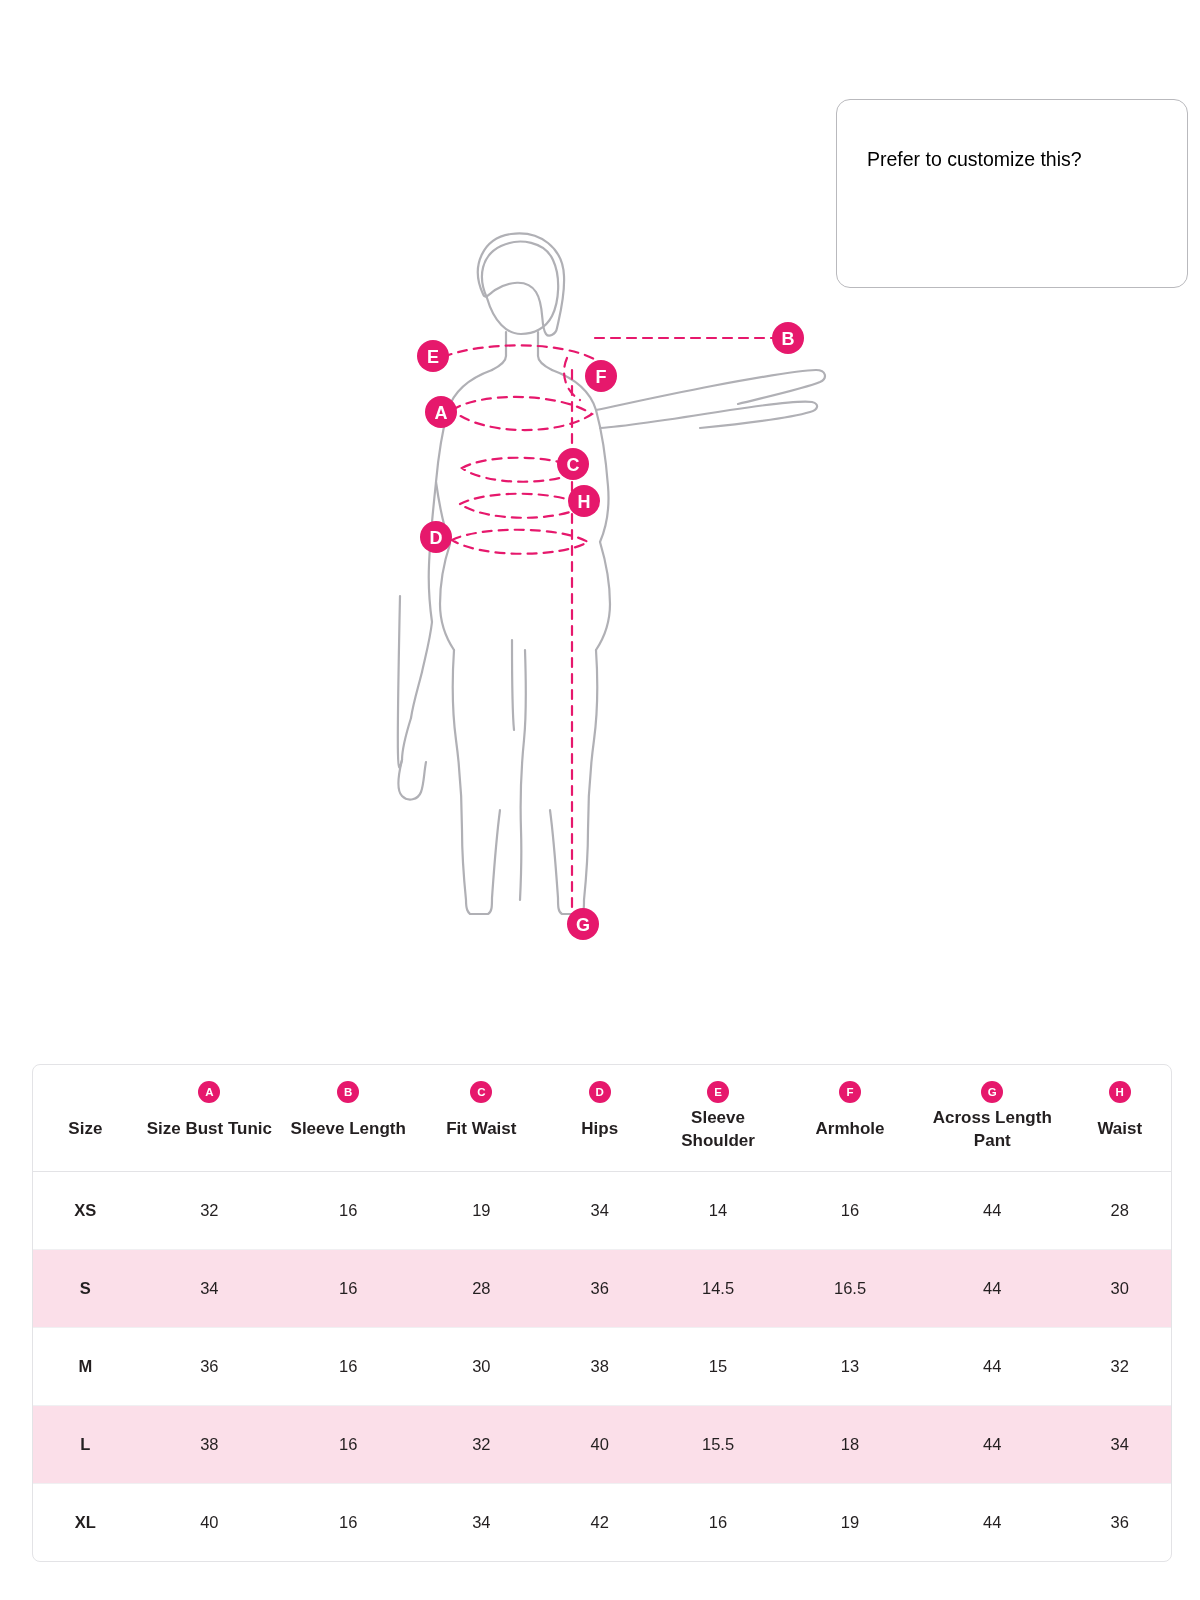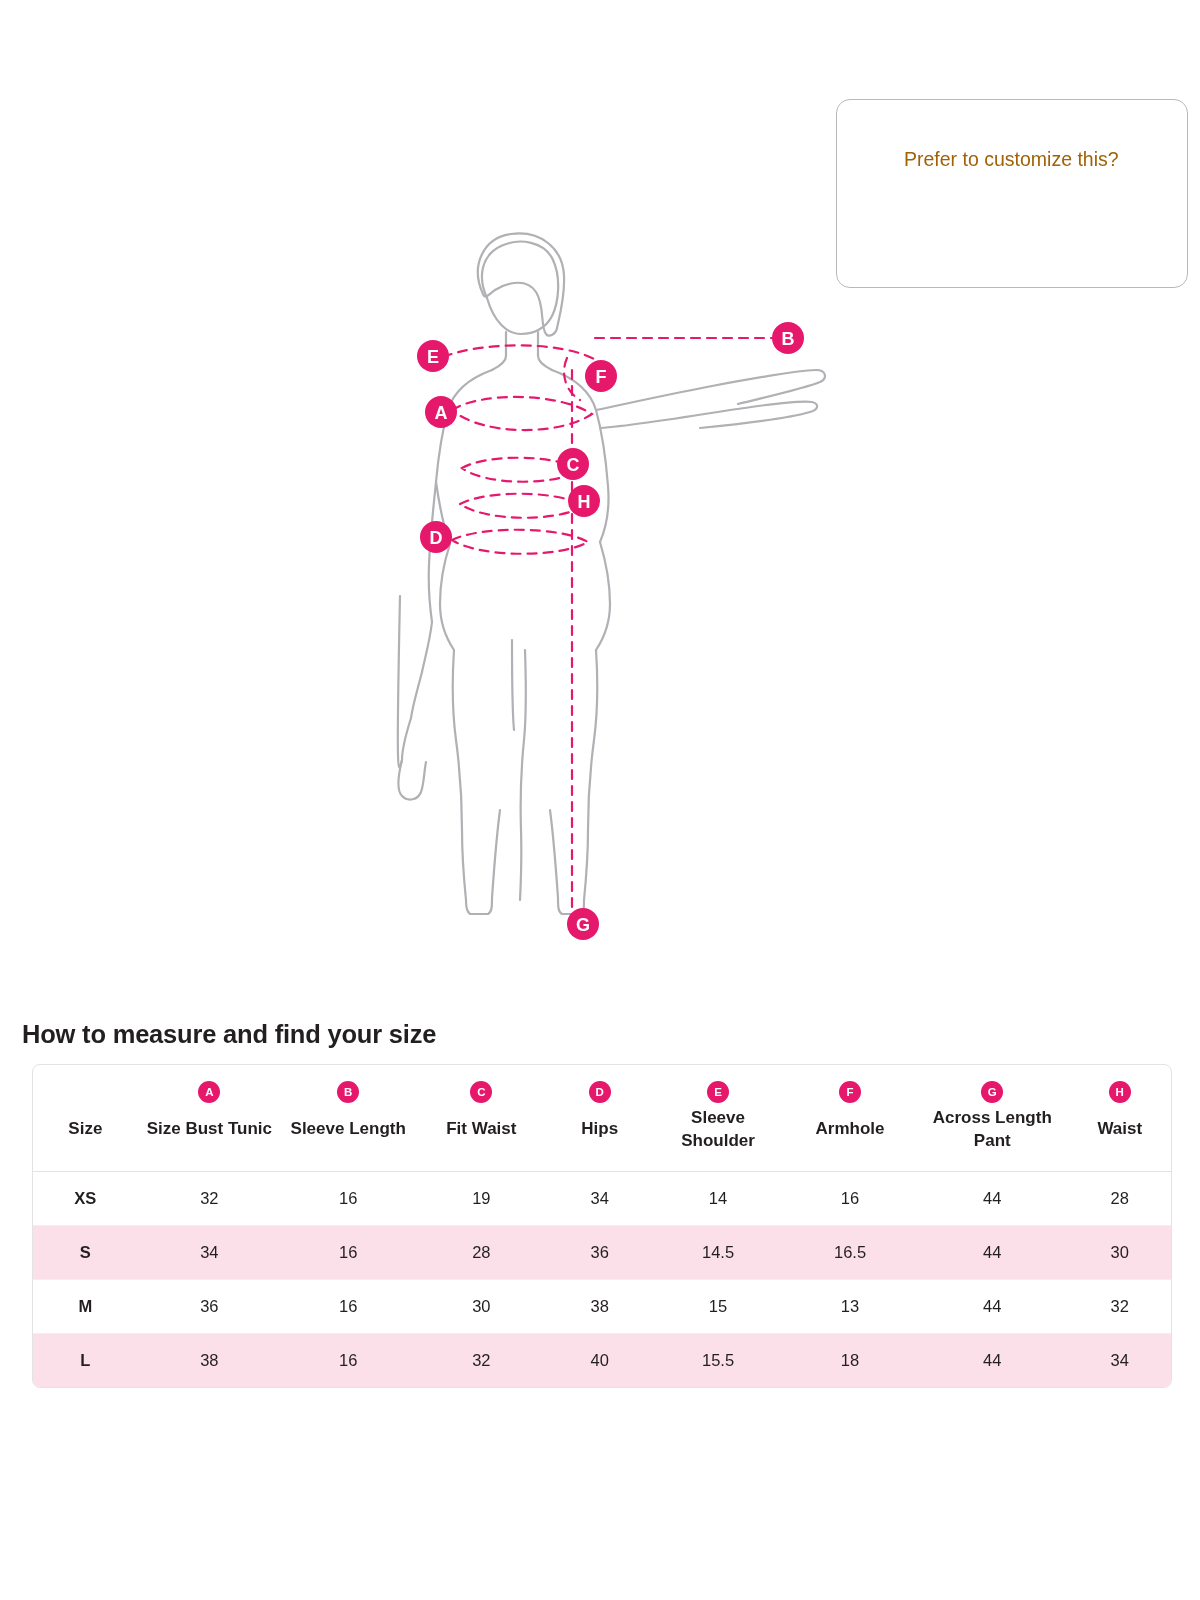--- a/index.html
+++ b/index.html
@@ -22,23 +22,22 @@
     left: 836px; top: 99px;
     width: 352px; height: 189px;
     border: 1px solid #b9b9bd;
     border-radius: 14px;
     background: #fff;
     padding: 38px 0 0 30px;
   }
   .contact-line {
     font-size: 19.5px;
     line-height: 42px;
-    color: #a16207;
+    color: #000000;
     white-space: nowrap;
-    margin-left: 37px;
   }
 
   
   .figure-wrap {
     position: absolute;
     left: 0; top: 210px;
     width: 1200px; height: 770px;
   }
   .figure-wrap svg { display: block; }
 
@@ -89,21 +88,21 @@
     text-align: center;
   }
   thead tr.head-row th {
     padding: 2px 6px 18px 6px;
     font-size: 17px;
     font-weight: bold;
     border-bottom: 1px solid #e3e3e6;
     line-height: 1.35;
   }
   tbody td {
-    padding: 17px 4px;
+    padding: 29px 4px;
     border-bottom: 1px solid #f0f0f2;
   }
   tbody tr:last-child td { border-bottom: none; }
   tbody tr.alt td { background: #fbdfe9; }
   td.size-label {
     font-weight: bold;
     color: #e6186c;
     font-size: 17px;
   }
   
@@ -217,21 +216,20 @@
             <text x="436" y="334" fill="#fff">D</text>
           </g>
         <g>
             <circle cx="583" cy="714" r="16" fill="#e6186c"></circle>
             <text x="583" y="721" fill="#fff">G</text>
           </g>
       </g>
     </svg>
   </div>
 
-  <div class="how-title">How to measure and find your size</div>
 
   <div class="table-box">
     <table class="sizes">
       <colgroup>
         <col class="c0">
           <col class="c1">
           <col class="c2">
           <col class="c3">
           <col class="c4">
         <col class="c5">
@@ -301,17 +299,28 @@
           <td class="size-label">L</td>
           <td>38</td>
           <td>16</td>
           <td>32</td>
           <td>40</td>
           <td>15.5</td>
           <td>18</td>
           <td>44</td>
           <td>34</td>
         </tr>
+        <tr>
+          <td class="size-label">XL</td>
+          <td>40</td>
+          <td>16</td>
+          <td>34</td>
+          <td>42</td>
+          <td>16</td>
+          <td>19</td>
+          <td>44</td>
+          <td>36</td>
+        </tr>
       </tbody>
     </table>
   </div>
 
 </div>
 
 </body></html>

